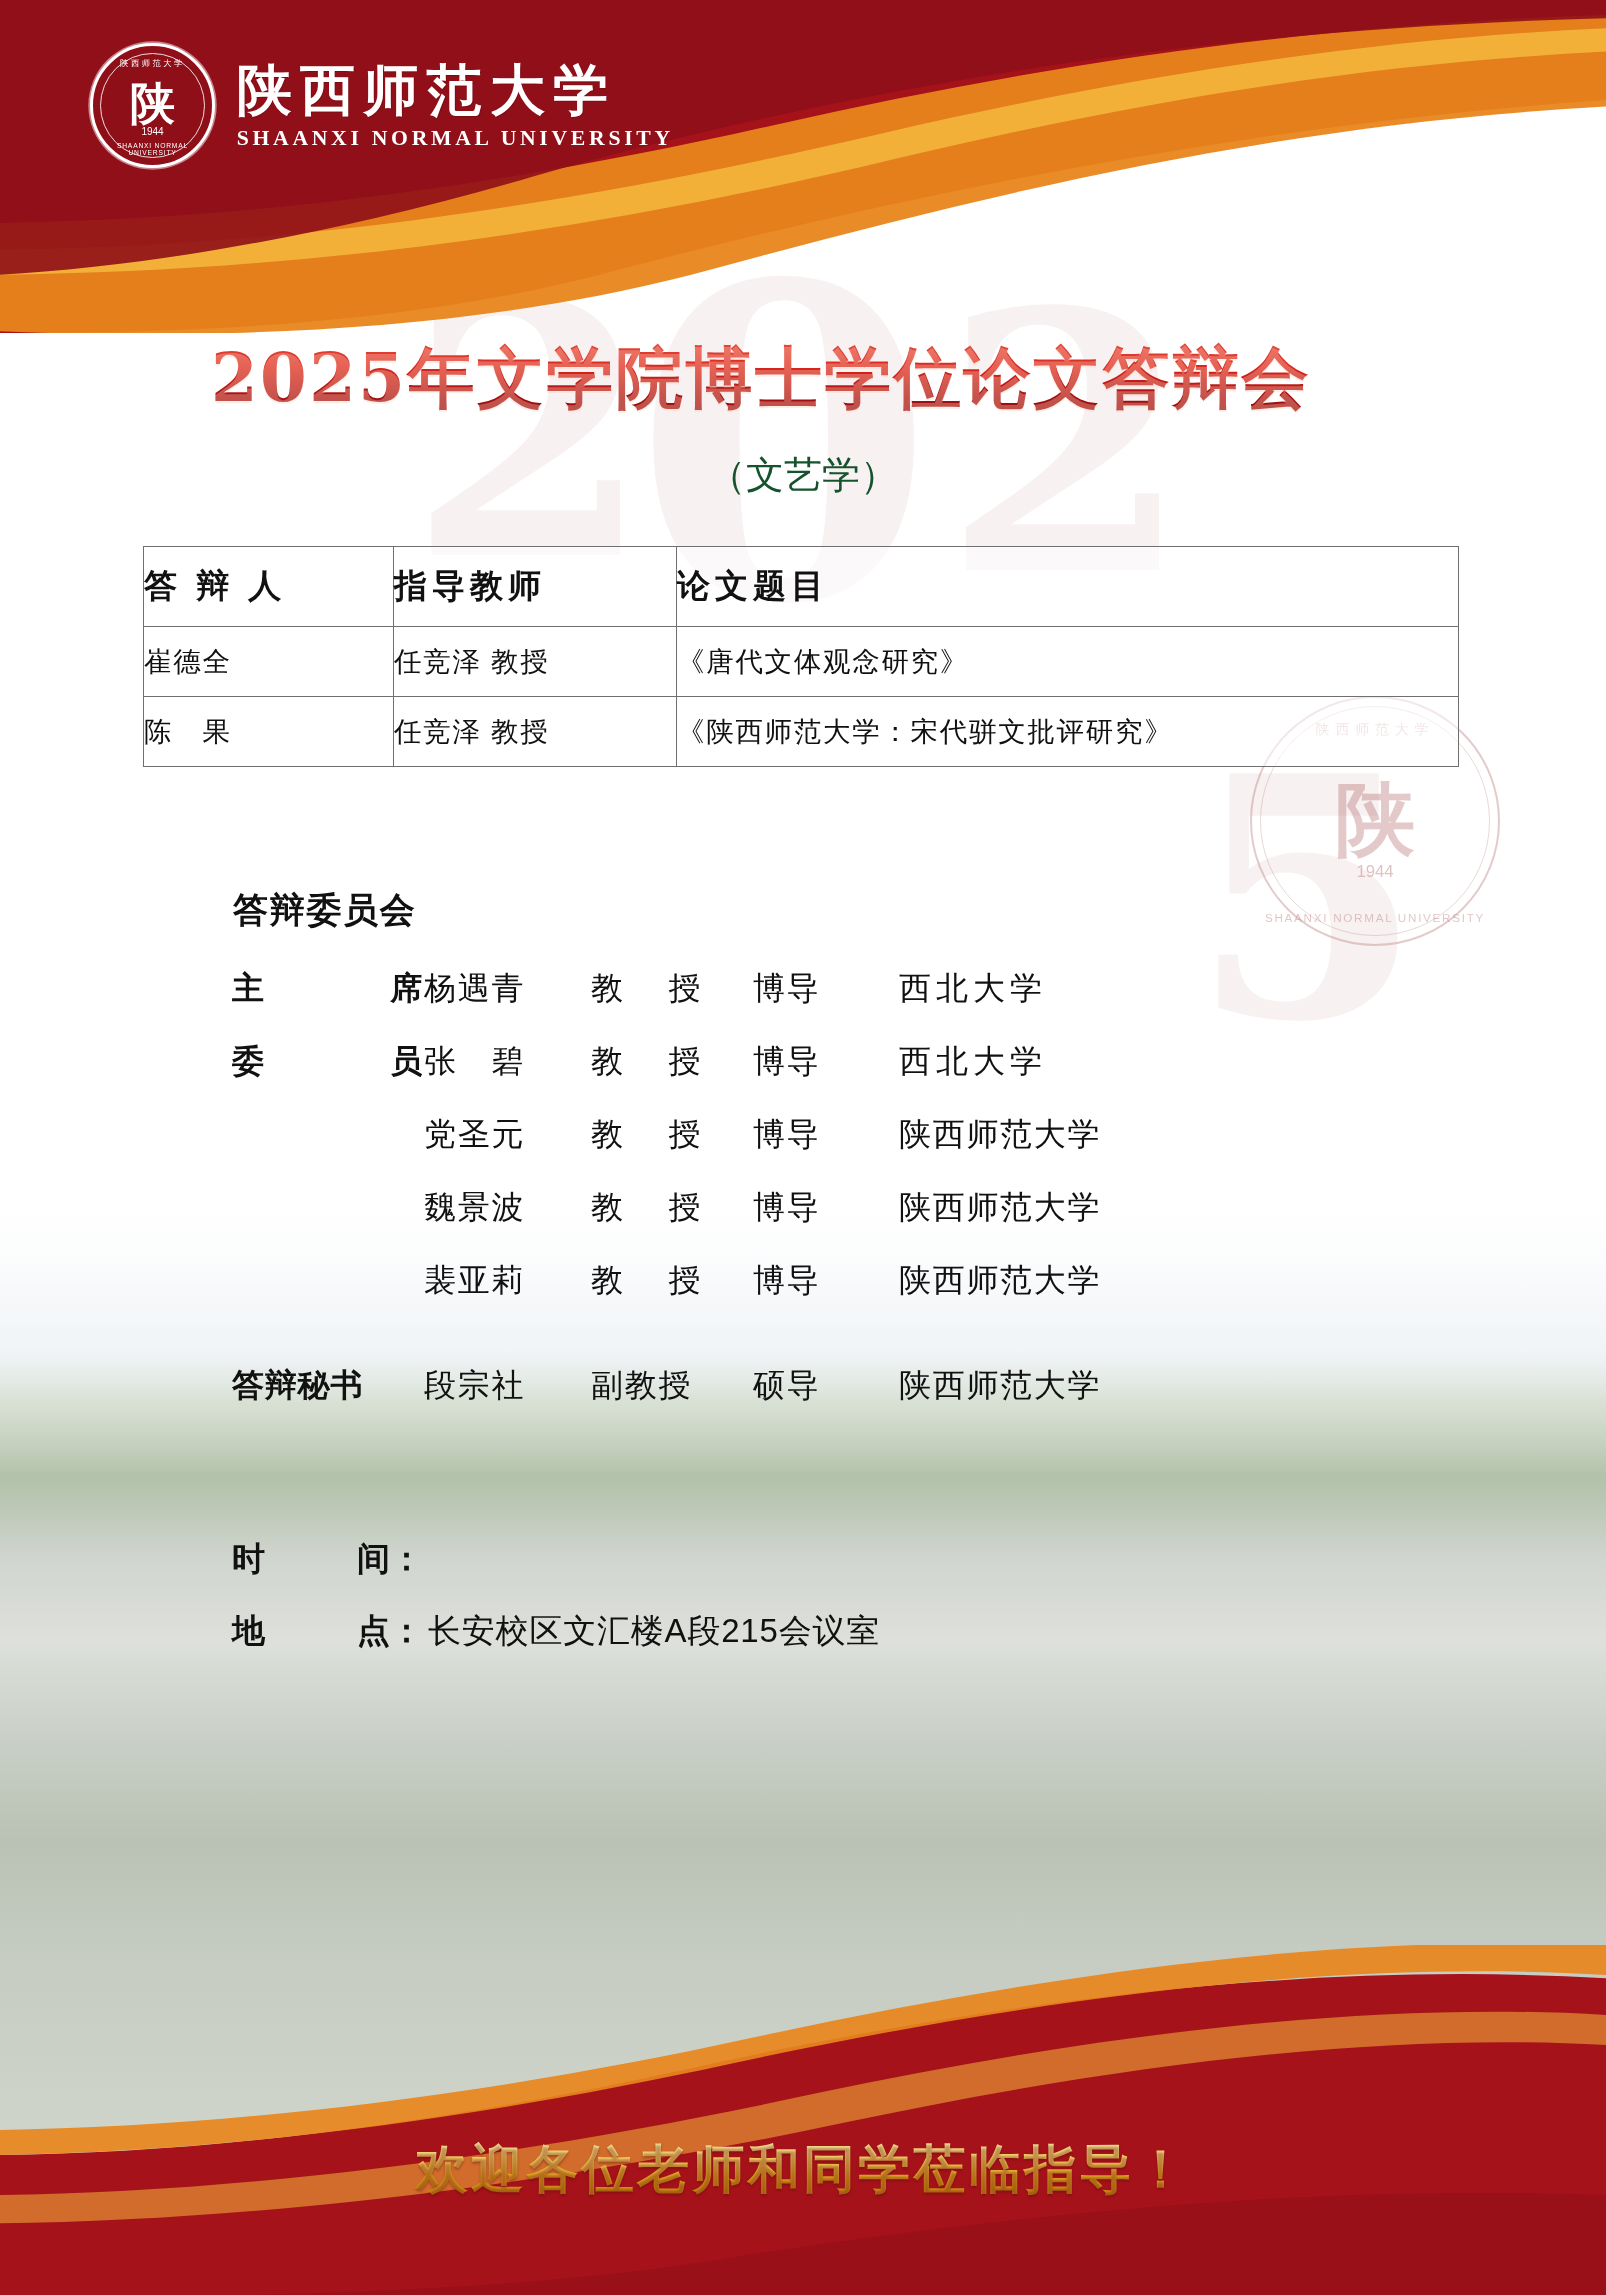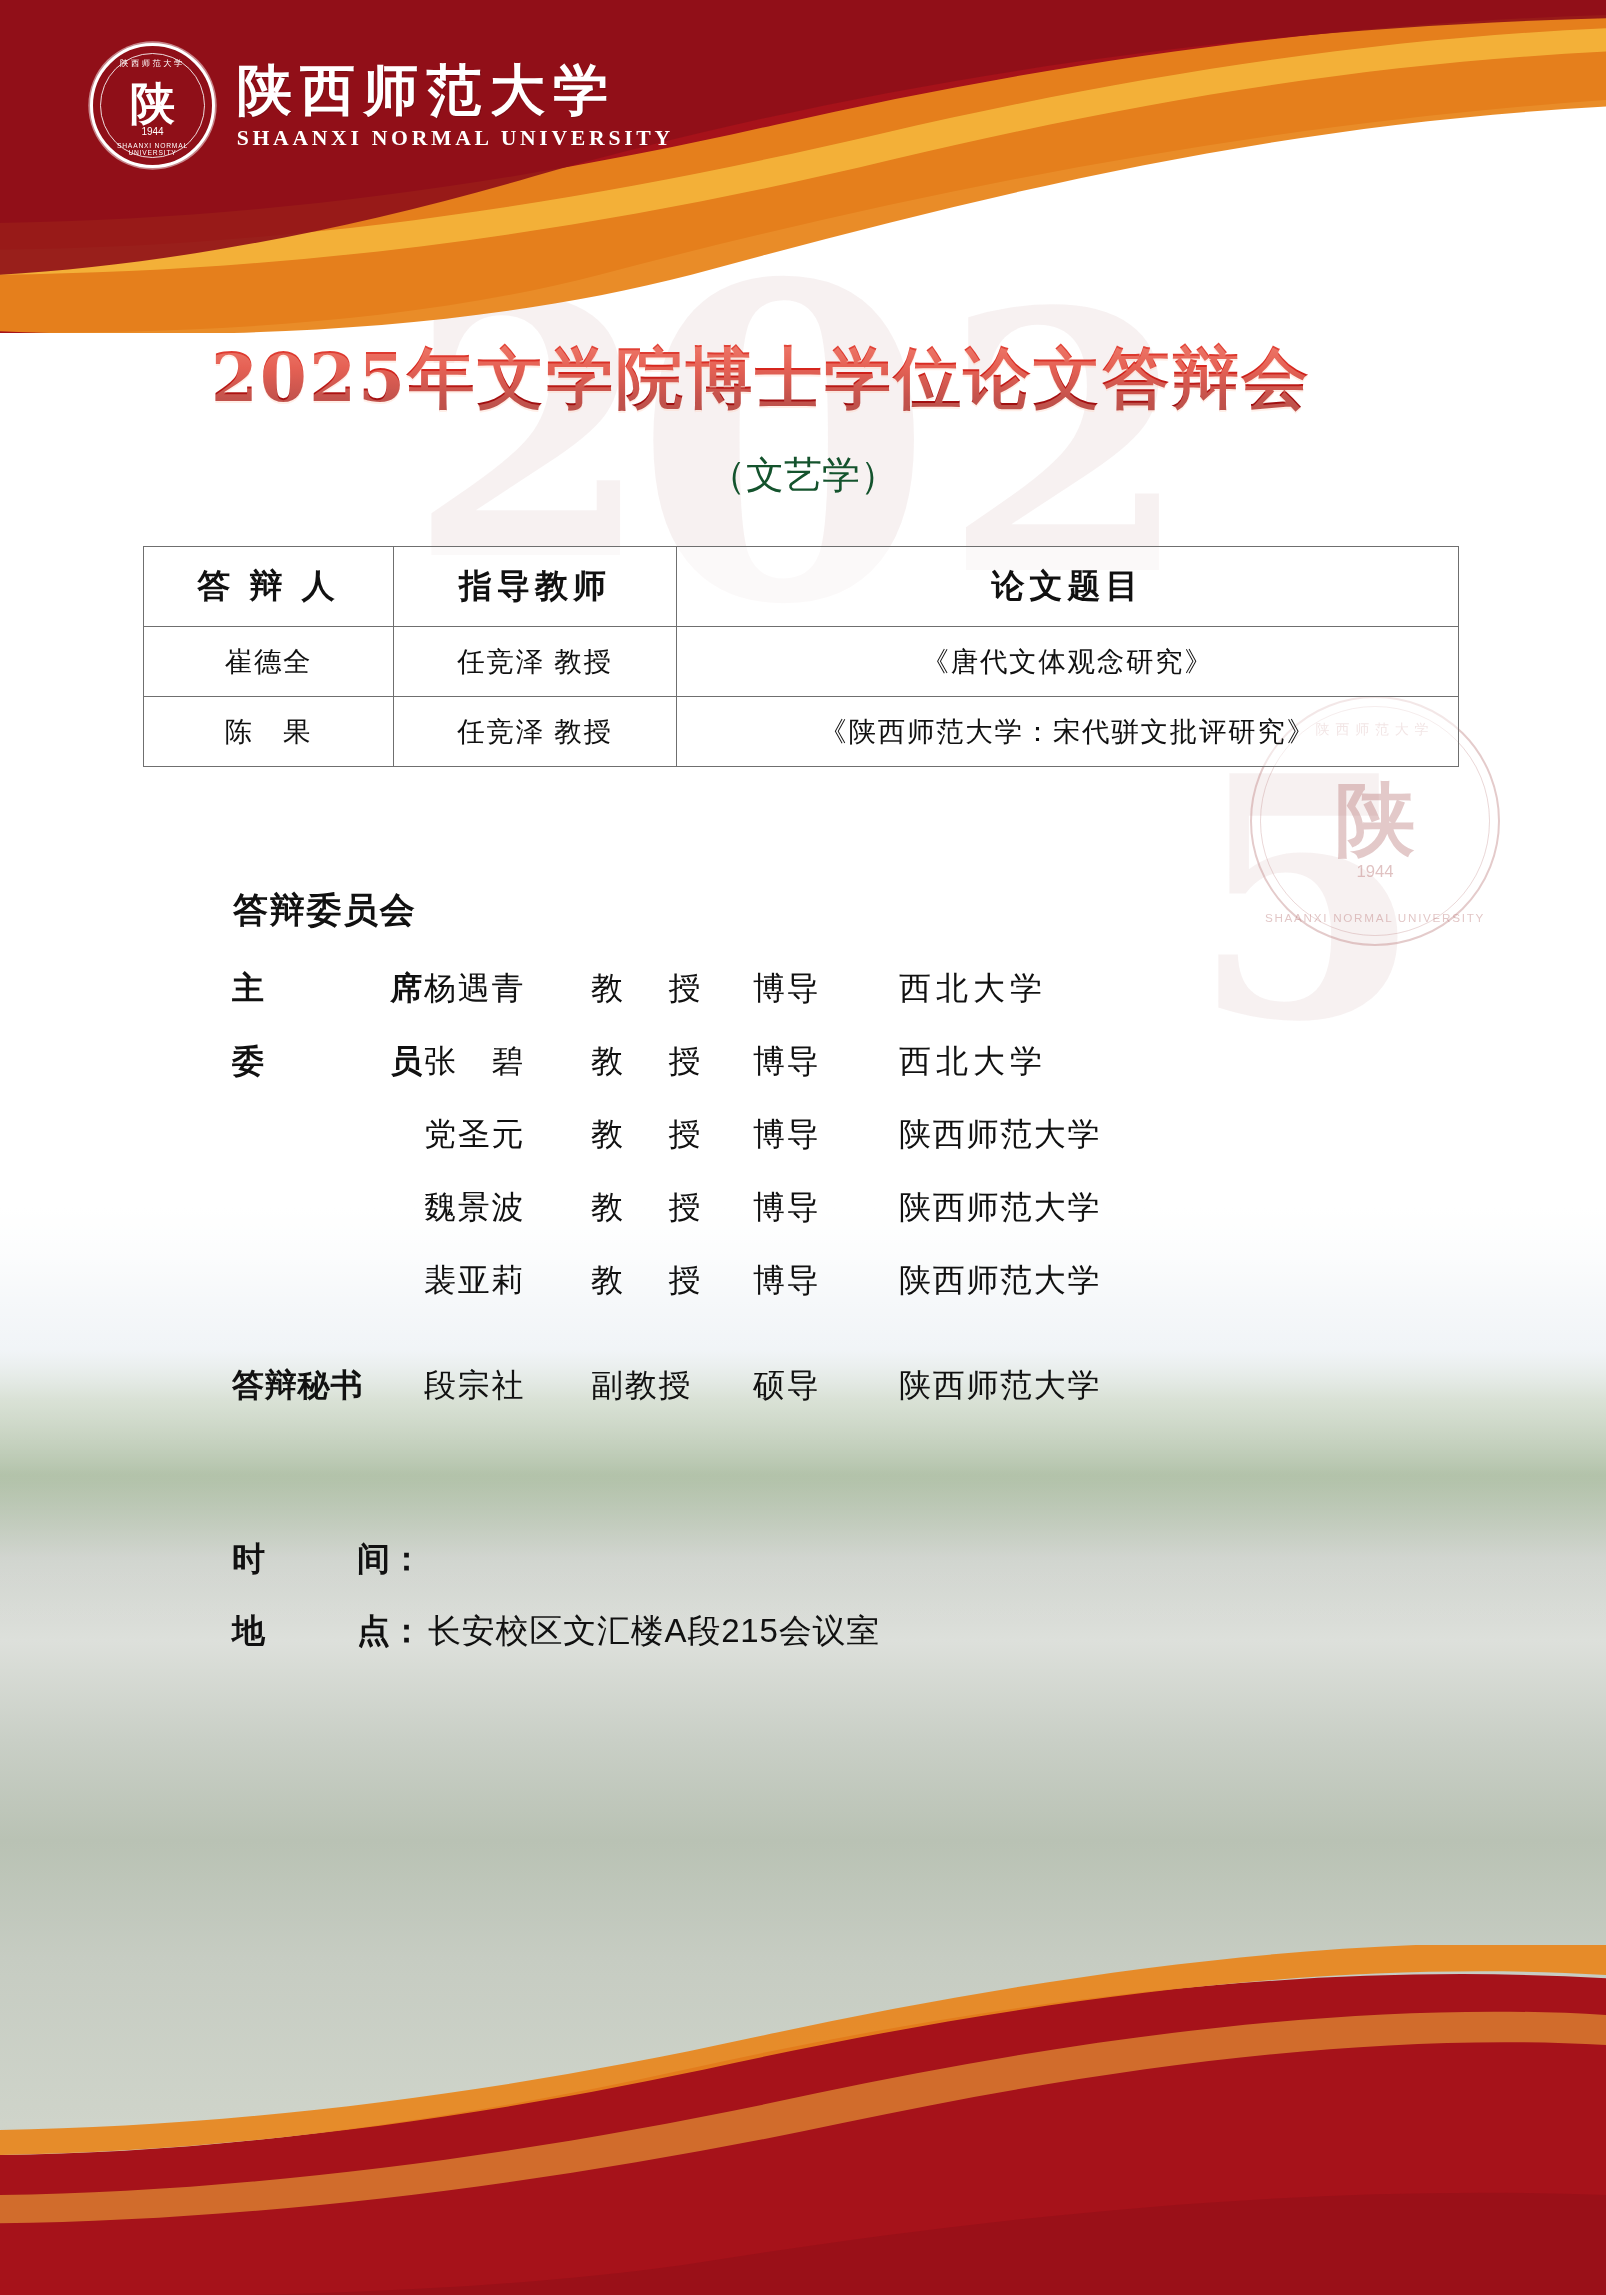--- a/index.html
+++ b/index.html
@@ -198,21 +198,21 @@
     width: 1316px;
     z-index: 12;
   }
   table.info {
     width: 100%;
     border-collapse: collapse;
     background: rgba(255,255,255,.55);
   }
   table.info th, table.info td {
     border: 1.7px solid #6f6f6f;
-    text-align: center;
+    text-align: left;
     color: #111;
   }
   table.info th {
     height: 80px;
     font-size: 33px;
     font-weight: 700;
     letter-spacing: 5px;
   }
   table.info td {
     height: 70px;
@@ -461,15 +461,16 @@
     </div>
   </div>
 
   <svg class="ribbon-bottom" viewBox="0 0 1928 420" preserveAspectRatio="none">
     <path d="M0,420 L1928,420 L1928,40 C1560,18 1180,70 820,150 C520,216 240,250 0,252 Z" fill="#a6121a"></path>
     <path d="M0,252 C260,248 560,212 880,142 C1230,66 1600,16 1928,36 L1928,0 C1600,-14 1250,36 900,112 C580,182 270,218 0,222 Z" fill="#e8861c" opacity="0.92"></path>
     <path d="M0,300 C300,296 640,252 980,178 C1300,110 1640,66 1928,84 L1928,120 C1650,104 1330,146 1010,214 C670,286 320,330 0,334 Z" fill="#f4b63c" opacity="0.55"></path>
     <path d="M0,420 L1928,420 L1928,300 C1540,286 1160,330 820,384 C560,420 240,424 0,420 Z" fill="#8f0f18" opacity="0.55"></path>
   </svg>
 
+  <div class="footer-text">欢迎各位老师和同学莅临指导！</div>
 
 </div>
 
 
 </body></html>

